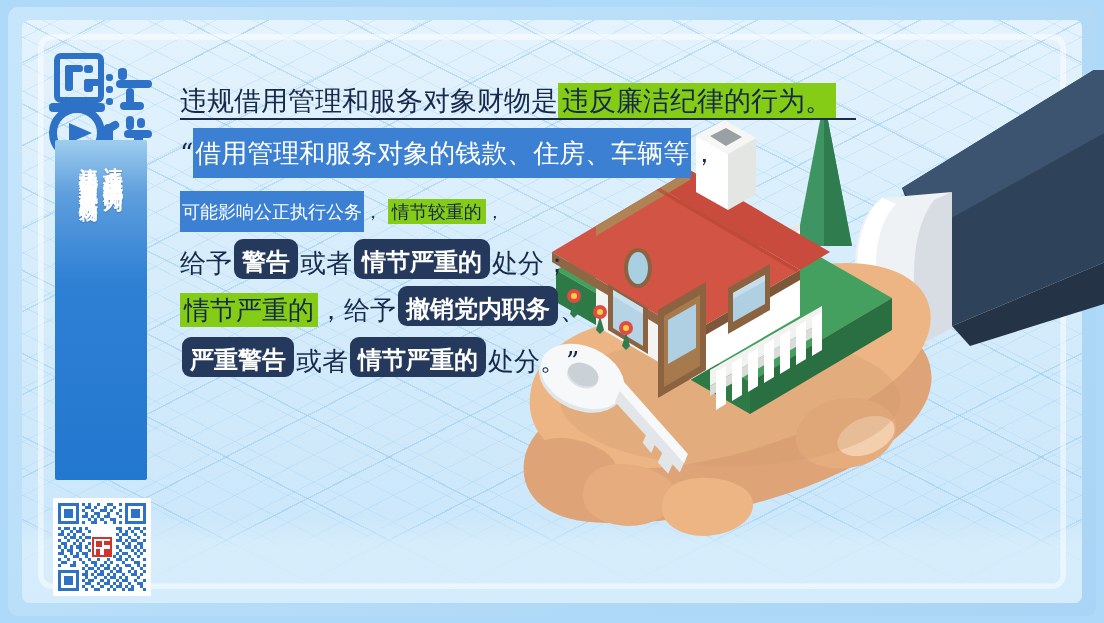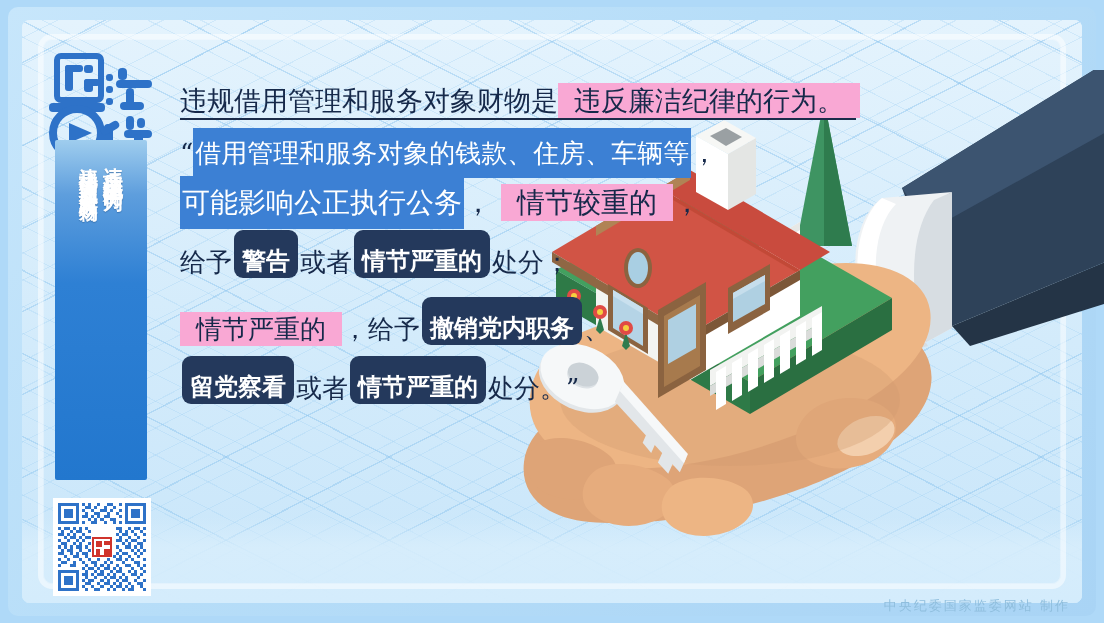--- a/index.html
+++ b/index.html
@@ -99,40 +99,40 @@
   }
   .tline {
     position:relative;
     font-size:27px; line-height:46px;
     white-space:nowrap;
     color:#16294A;
   }
   .tline.l1 { font-size:27px; }
   .tline.l2 { font-size:27px; margin-top:8px; }
   .tline.l3 { font-size:26px; margin-top:6px; }
-  .tline.l4 { font-size:28px; margin-top:4px; }
+  .tline.l4 { font-size:18px; margin-top:13px; }
   .tline.l5 { font-size:26px; margin-top:4px; }
-  .tline.l6 { font-size:26px; margin-top:12px; }
+  .tline.l6 { font-size:26px; margin-top:0; }
   .tline.l7 { font-size:26px; margin-top:4px; }
 
   .hl-yellow {
-    background:#f9a8d4;
-    padding:2px 16px;
+    background:#84cc16;
+    padding:2px 4px;
   }
   .hl-blue {
     background:#3C80D4;
     color:#FFFFFF;
     padding:10px 2px;
   }
   .pill {
     display:inline-block;
     background:#24395C;
     color:#FFFFFF;
     border-radius:9px;
-    padding:16px 8px 3px 8px;
+    padding:8px 8px 3px 8px;
     font-weight:700;
     margin:0 2px;
     line-height:1.22;
     font-size:24px;
     vertical-align:2px;
   }
   .rule {
     position:absolute; left:0; top:40px; width:676px; height:0;
     border-top:2.5px solid #1B2C4A;
   }
@@ -606,20 +606,19 @@
 
     <div class="tline l5">
       <span>给予</span><span class="pill">警告</span><span>或者</span><span class="pill">情节严重的</span><span>处分；</span>
     </div>
 
     <div class="tline l6">
       <span class="hl-yellow">情节严重的</span><span>，给予</span><span class="pill">撤销党内职务</span><span>、</span>
     </div>
 
     <div class="tline l7">
-      <span class="pill">留党察看</span><span>或者</span><span class="pill">情节严重的</span><span>处分。</span><span class="quote-mark">”</span>
+      <span class="pill">严重警告</span><span>或者</span><span class="pill">情节严重的</span><span>处分。</span><span class="quote-mark">”</span>
     </div>
 
   </div>
 
-  <div class="footer">中央纪委国家监委网站 制作</div>
 
 </div>
 
 </body></html>

